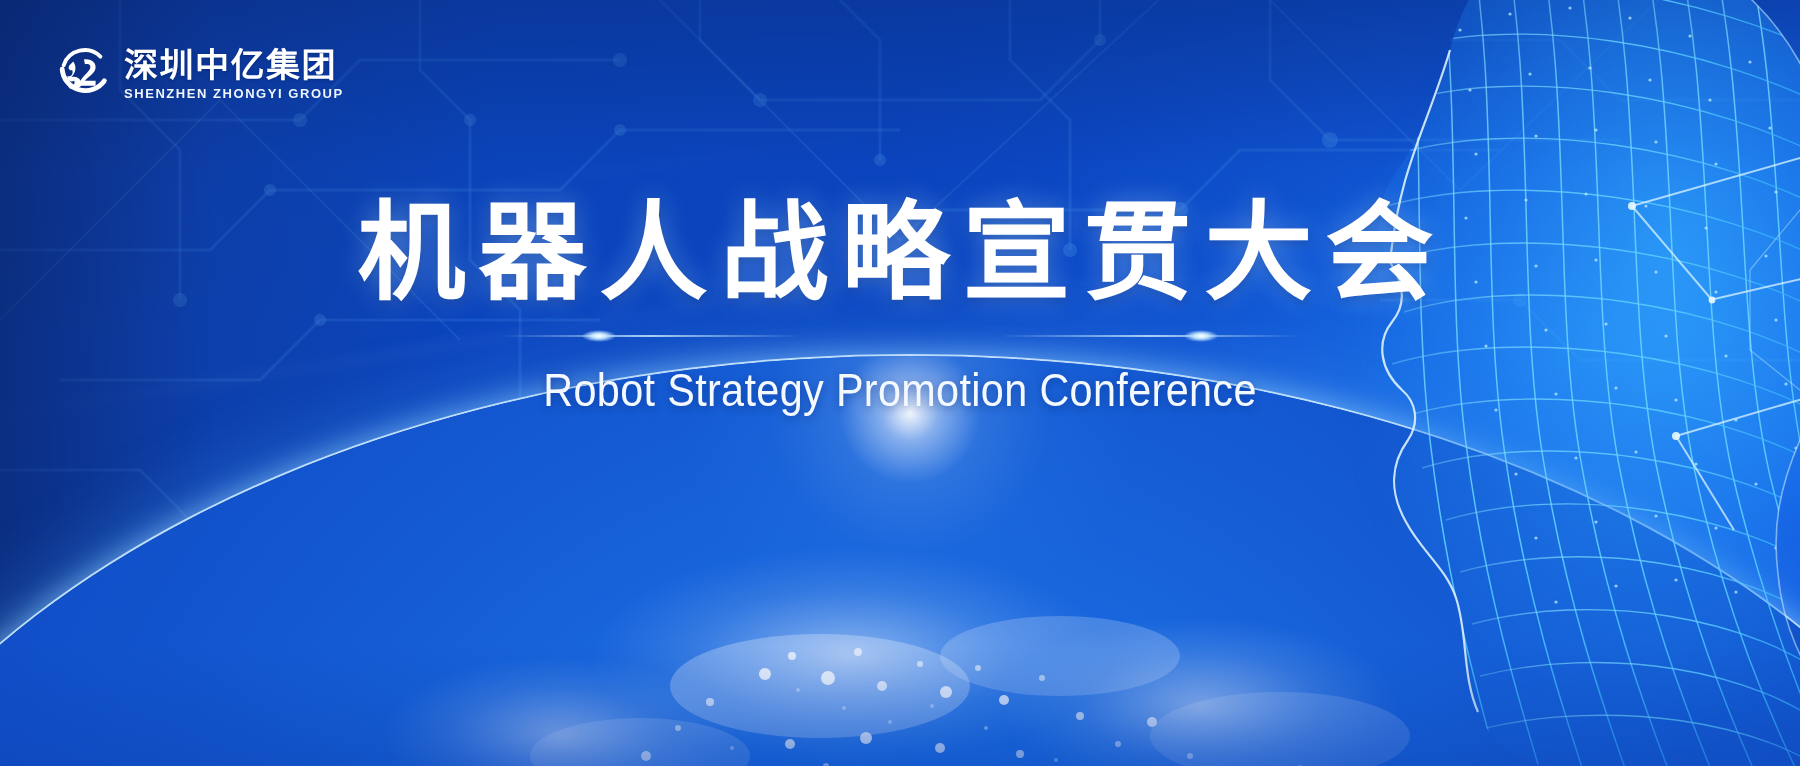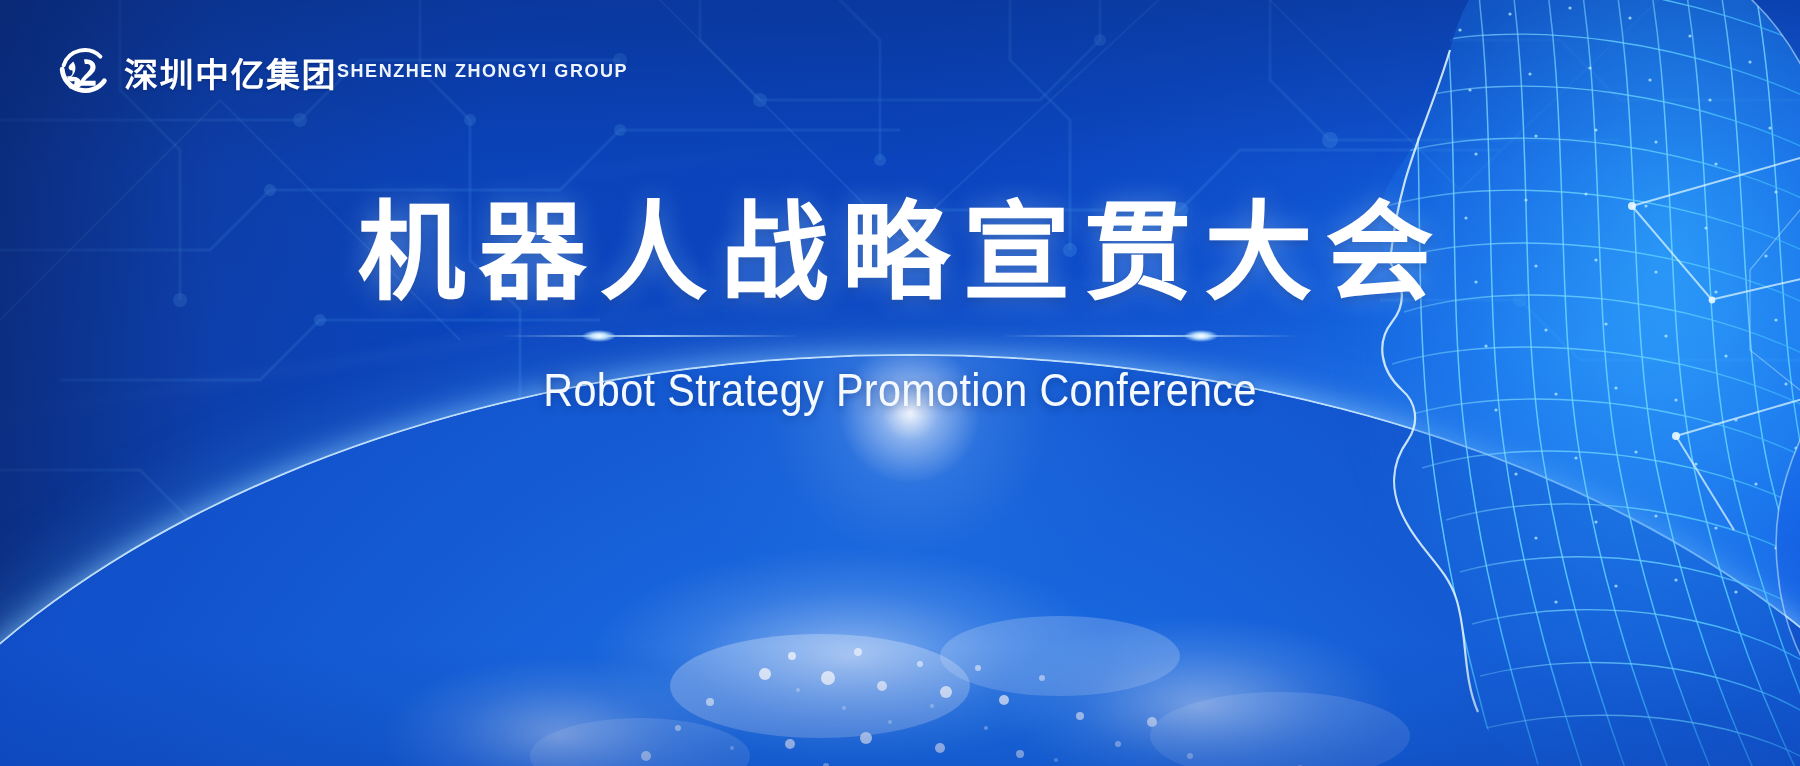--- a/index.html
+++ b/index.html
@@ -146,33 +146,33 @@
     display: flex;
     align-items: center;
     gap: 10px;
   }
   .logo-mark {
     width: 62px;
     height: 62px;
     flex: 0 0 62px;
   }
   .logo-mark svg { width: 100%; height: 100%; display: block; }
-  .logo-text { display: flex; justify-content: flex-end; }
+  .logo-text { display: flex; flex-direction: column; justify-content: flex-end; }
   .logo-cn {
     color: #ffffff;
     font-size: 34px;
     line-height: 1.06;
     font-weight: 700;
     letter-spacing: 1.5px;
     white-space: nowrap;
     text-shadow: 0 1px 3px rgba(0,24,80,0.35);
   }
   .logo-en {
     color: #eef5ff;
-    font-size: 18px;
+    font-size: 13px;
     line-height: 1.25;
     font-weight: 700;
     letter-spacing: 1.55px;
     white-space: nowrap;
     margin-top: 3px;
   }
   .logo.small .logo-mark { width: 58px; height: 58px; flex: 0 0 58px; }
   .logo.small .logo-cn { font-size: 31px; letter-spacing: 1.2px; }
   .logo.small .logo-en { font-size: 11.5px; letter-spacing: 1.35px; }
 

